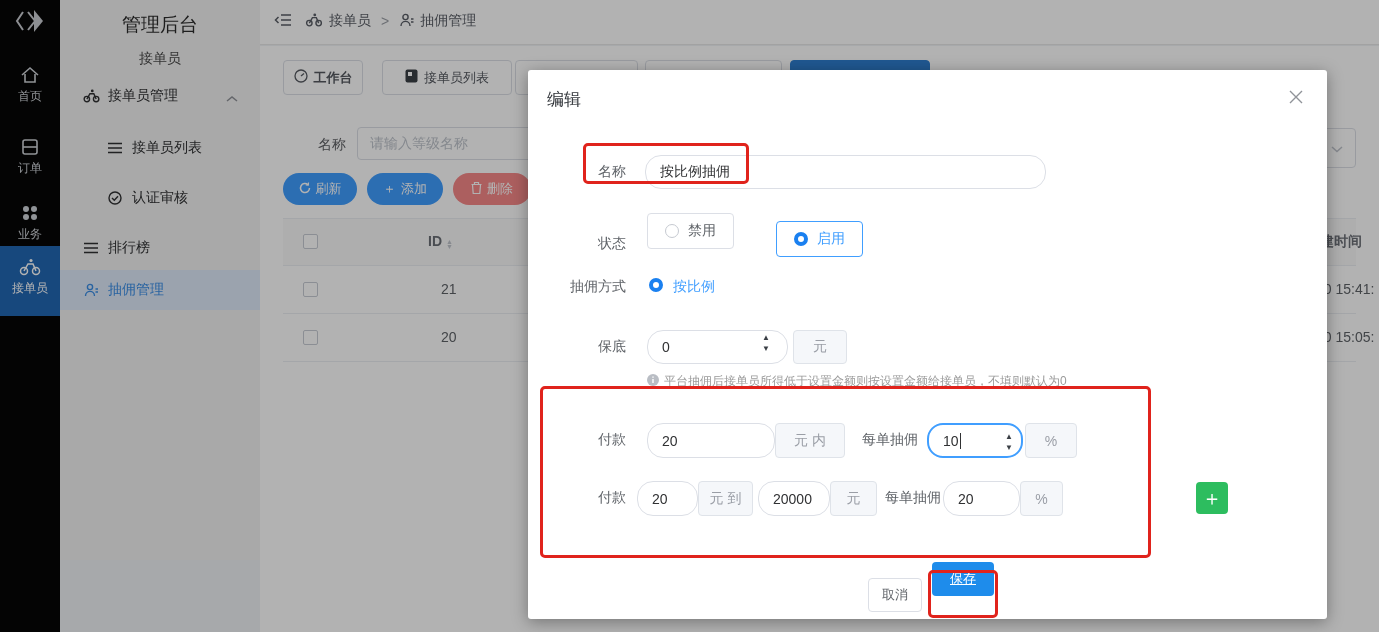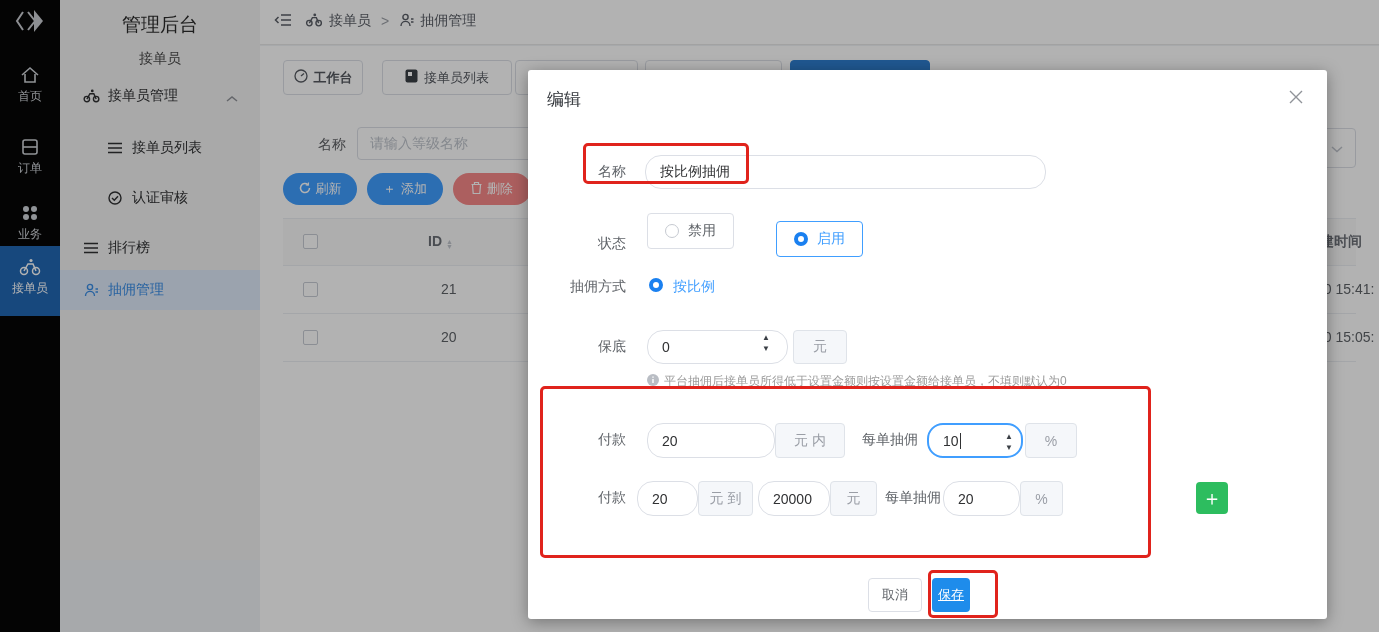--- a/index.html
+++ b/index.html
@@ -381,21 +381,21 @@
       <span>20</span>
     </div>
     <div class="addon" style="left:492px;top:411px;width:43px;height:35px;">%</div>
     <div class="plus-btn" style="left:668px;top:412px;">
       <span>＋</span>
     </div>
 
     <div class="mbtn plain" style="left:340px;top:508px;width:54px;">
       <span>取消</span>
     </div>
-    <div class="mbtn primary" style="left:404px;top:508px;width:38px;text-decoration:underline;">
+    <div class="mbtn primary" style="left:404px;top:492px;width:62px;text-decoration:underline;">
       <span>保存</span>
     </div>
   </div>
 
   <div class="redbox" style="left:583px;top:143px;width:166px;height:41px;"></div>
   <div class="redbox" style="left:540px;top:386px;width:611px;height:172px;"></div>
   <div class="redbox" style="left:928px;top:570px;width:70px;height:48px;"></div>
 
 </div>
 

